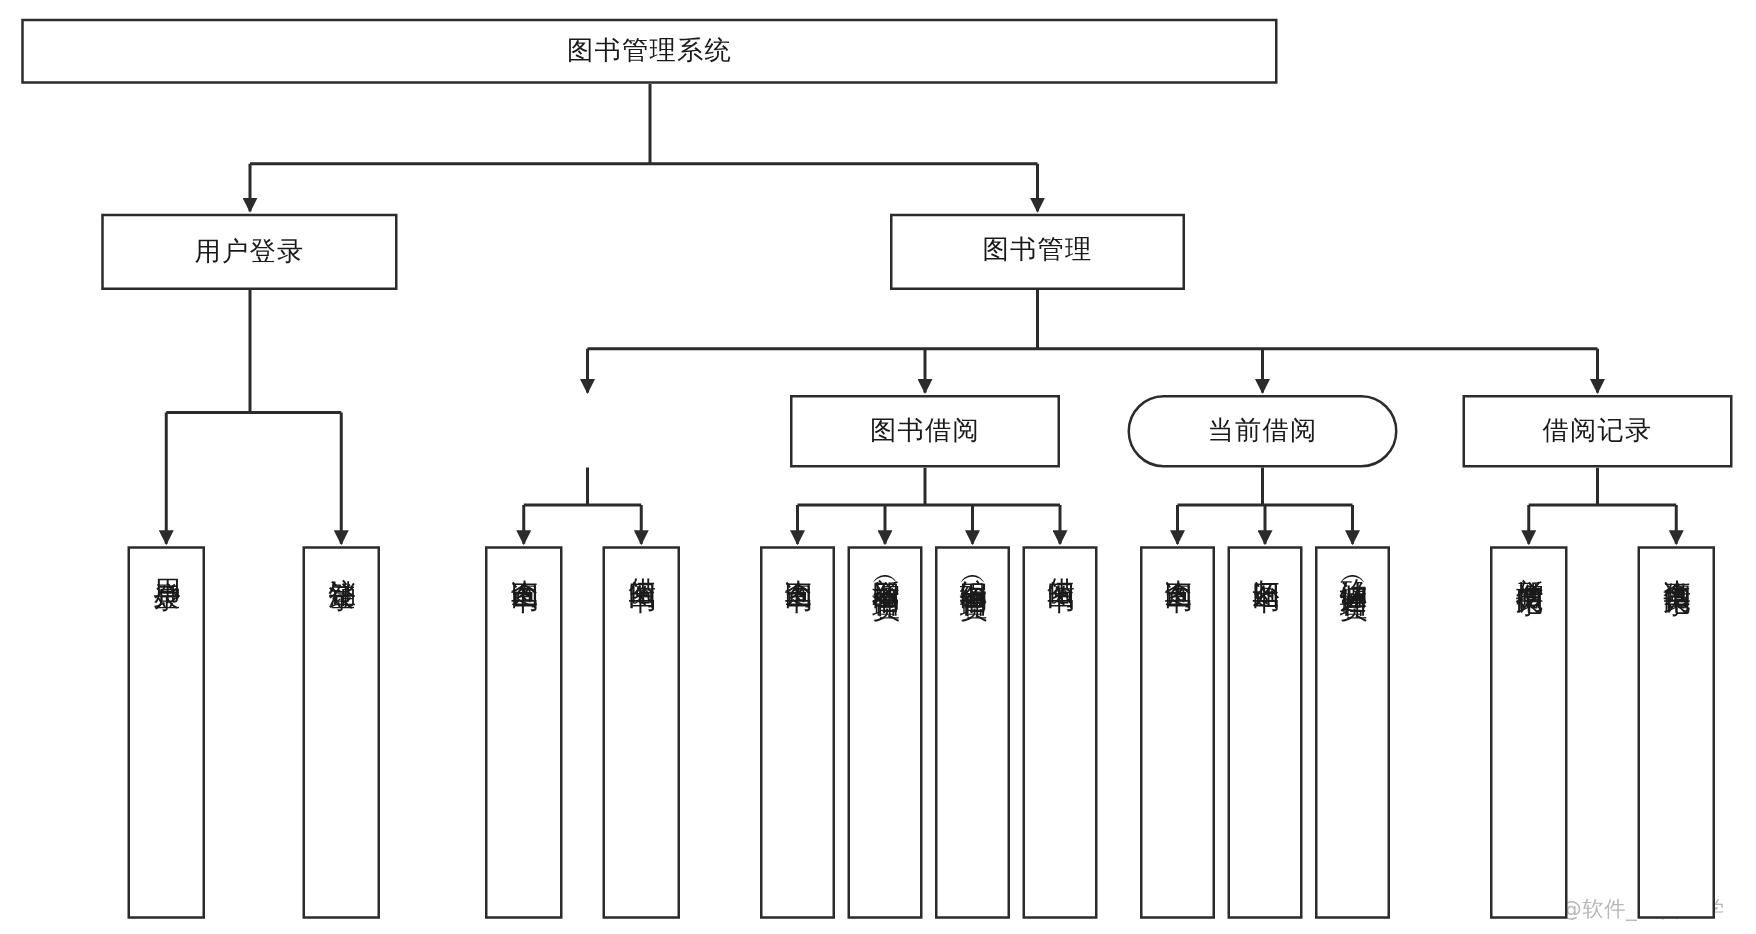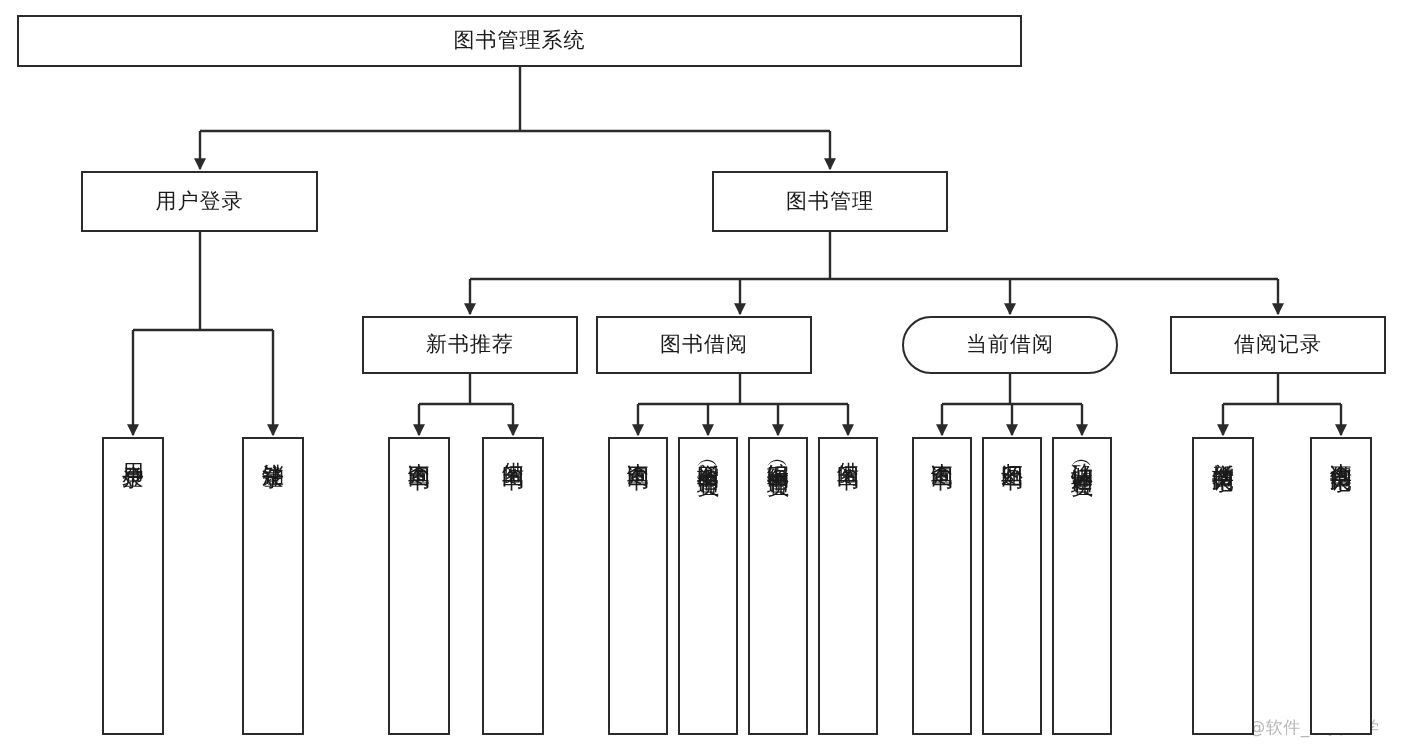--- a/index.html
+++ b/index.html
@@ -113,27 +113,24 @@
 
   <div class="node horiz" style="left: 17px; top: 15px; width: 1005px; height: 52px; text-align: right;">
     <span>图书管理系统</span>
   </div>
 
   <div class="watermark" style="left: 1192px; top: 716px; color: rgb(184, 184, 184);">CSDN @软件_小贺同学</div>
 
 <div class="node horiz" style="left: 81px; top: 171px; width: 237px; height: 61px;">
       <span>用户登录</span>
     </div>
-    <div class="node horiz" style="left: 712px; top: 171px; width: 236px; height: 61px;">
+    <div class="node horiz" style="left: 712px; top: 171px; width: 236px; height: 61px; font-family: Liberation Mono, monospace;">
       <span>图书管理</span>
     </div>
-    <div class="node horiz" style="left: 362px; top: 316px; width: 216px; height: 58px;">
-      <span>新书推荐</span>
-    </div>
-    <div class="node horiz" style="left: 596px; top: 316px; width: 216px; height: 58px;">
+    <div class="node horiz" style="left: 632px; top: 316px; width: 216px; height: 58px;">
       <span>图书借阅</span>
     </div>
     <div class="node horiz" style="left: 902px; top: 316px; width: 216px; height: 58px; border-radius: 29px;">
       <span>当前借阅</span>
     </div>
     <div class="node horiz" style="left: 1170px; top: 316px; width: 216px; height: 58px;">
       <span>借阅记录</span>
     </div>
     <div class="node vert" style="left: 102px; top: 437px; width: 62px; height: 298px;">
       <span class="vlabel">用户登录</span>

